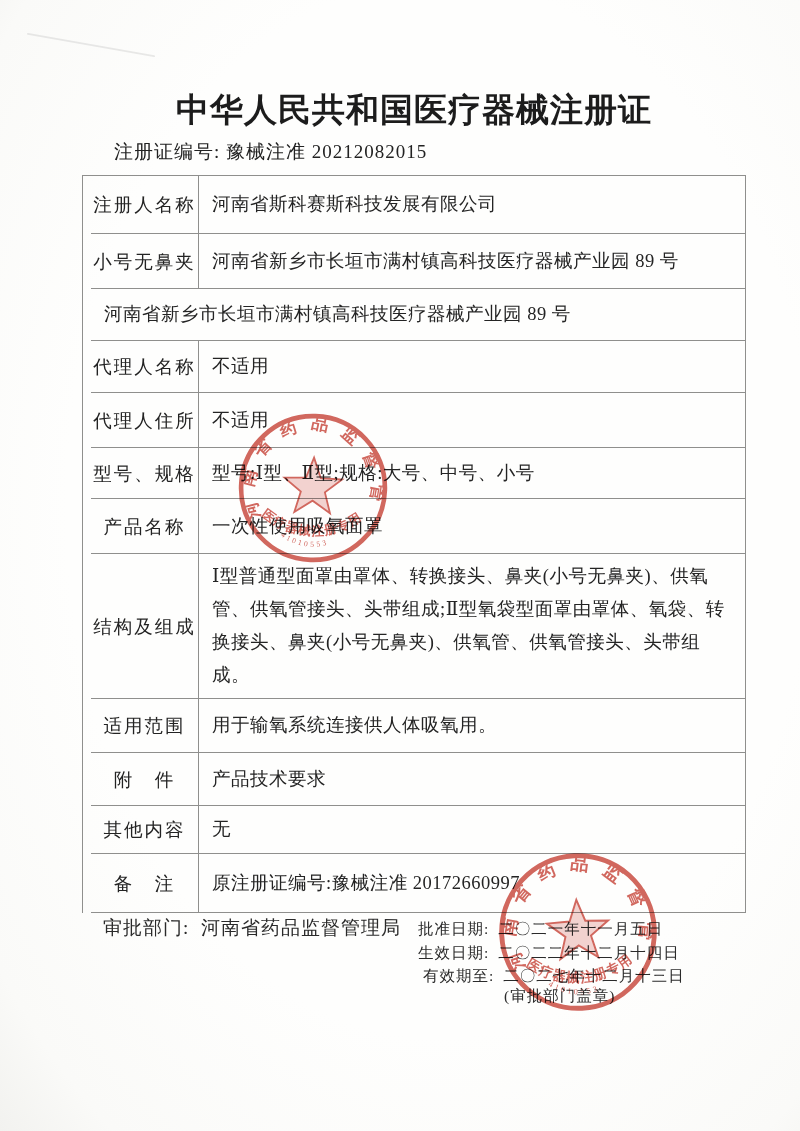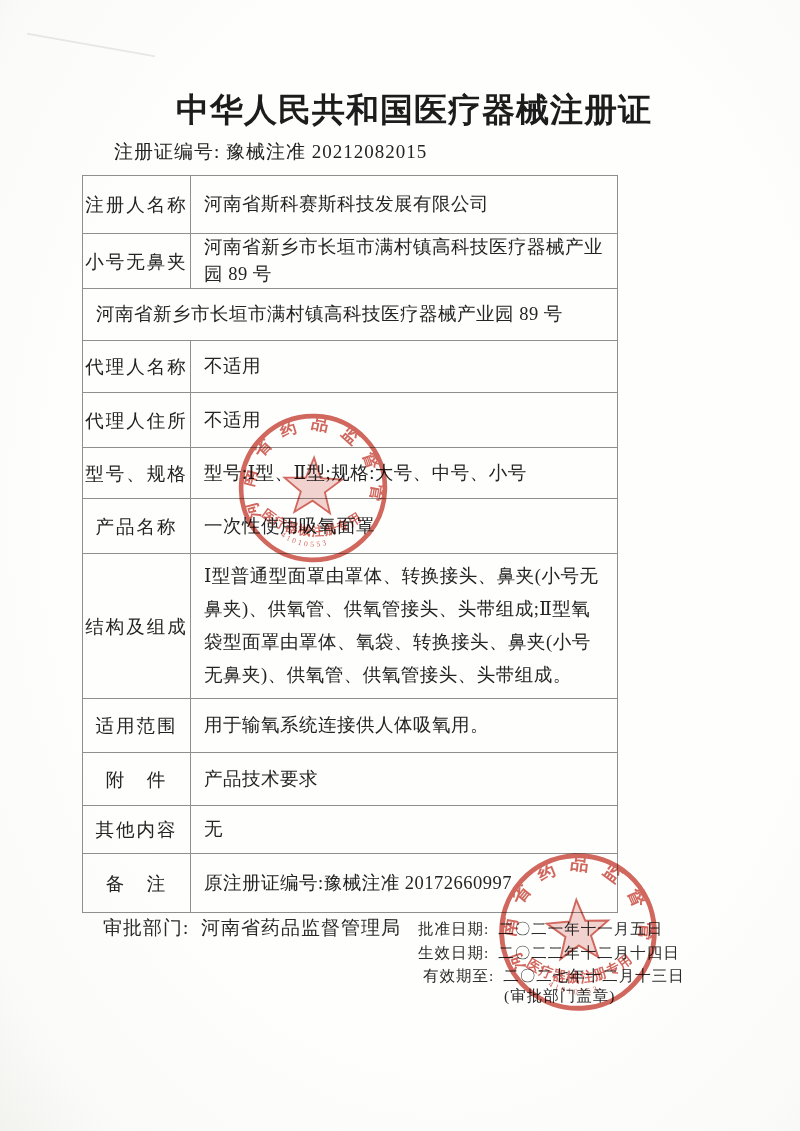--- a/index.html
+++ b/index.html
@@ -20,23 +20,24 @@
   .title{
     position:absolute;left:0;top:74px;width:100%;margin:14px;
     text-align:center;font-size:33px;font-weight:bold;letter-spacing:1px;color:#1c1c1c;
   }
   .regline{
     position:absolute;left:114px;top:139px;font-size:19px;letter-spacing:1px;color:#222;
   }
   .regline .num{font-family:"Liberation Serif",serif;}
   
   .cert-table{
-    position:absolute;left:82px;top:175px;width:536px;
+    position:absolute;left:82px;top:175px;width:664px;
     border:1px solid #8f8f8d;border-bottom:none;
     box-sizing:border-box;
+    padding-left:8px;
   }
   .trow{
     display:flex;border-bottom:1px solid #8f8f8d;box-sizing:border-box;
   }
   .cell{box-sizing:border-box;display:flex;align-items:center;font-size:18.5px;}
   .cell.lbl{
     width:108px;flex:0 0 108px;justify-content:center;text-align:center;
     letter-spacing:2px;border-right:1px solid #8f8f8d;padding:2px 2px;color:#232323;
   }
   .cell.val{

